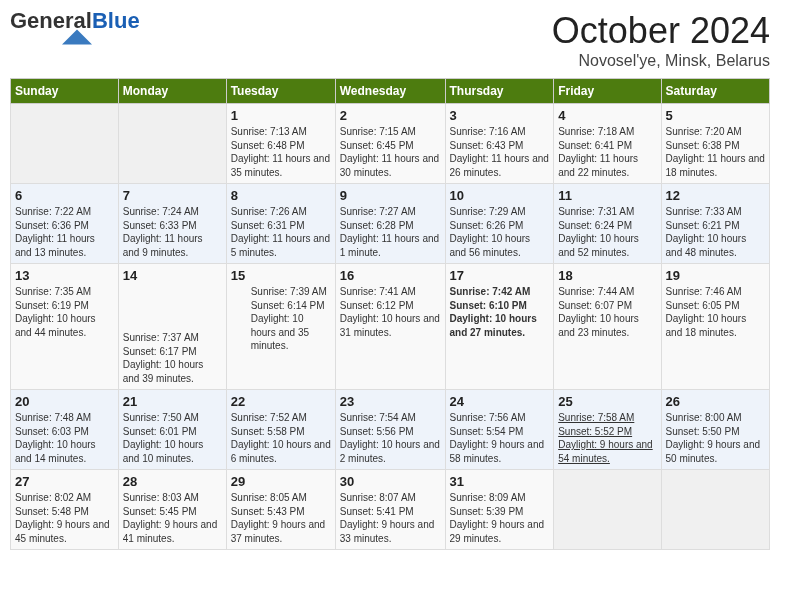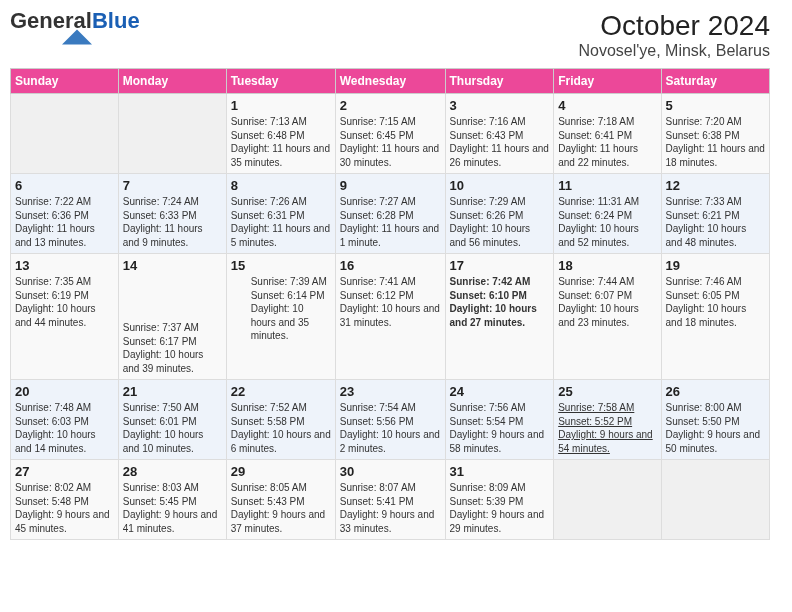--- a/index.html
+++ b/index.html
@@ -37,34 +37,34 @@
       align-items: flex-start;
     }
     .logo-label {
       display: flex;
       flex-direction: column;
     }
     .title-block {
       text-align: right;
     }
     .month-title {
-      font-size: 28px;
+      font-size: 36px;
       font-weight: normal;
       color: #222;
     }
     .location {
       font-size: 16px;
       color: #444;
     }
     table {
       width: 100%;
       border-collapse: collapse;
     }
     thead tr th {
-      background-color: #ec4899;
+      background-color: #4d7c0f;
       color: white;
       font-size: 12px;
       font-weight: bold;
       padding: 5px 4px;
       border: 1px solid #ccc;
       text-align: left;
     }
     tbody tr td {
       border: 1px solid #ddd;
       vertical-align: top;
@@ -190,21 +190,21 @@
 Daylight: 11 hours and 1 minute.</div>
           </td>
           <td>
             <span class="day-num">10</span>
             <div class="cell-text" style="white-space: pre-line;">Sunrise: 7:29 AM
 Sunset: 6:26 PM
 Daylight: 10 hours and 56 minutes.</div>
           </td>
           <td>
             <span class="day-num">11</span>
-            <div class="cell-text" style="white-space: pre-line;">Sunrise: 11:31 AM
+            <div class="cell-text" style="white-space: pre-line;">Sunrise: 7:31 AM
 Sunset: 6:24 PM
 Daylight: 10 hours and 52 minutes.</div>
           </td>
           <td>
             <span class="day-num">12</span>
             <div class="cell-text" style="white-space: pre-line;">Sunrise: 7:33 AM
 Sunset: 6:21 PM
 Daylight: 10 hours and 48 minutes.</div>
           </td>
         </tr>

